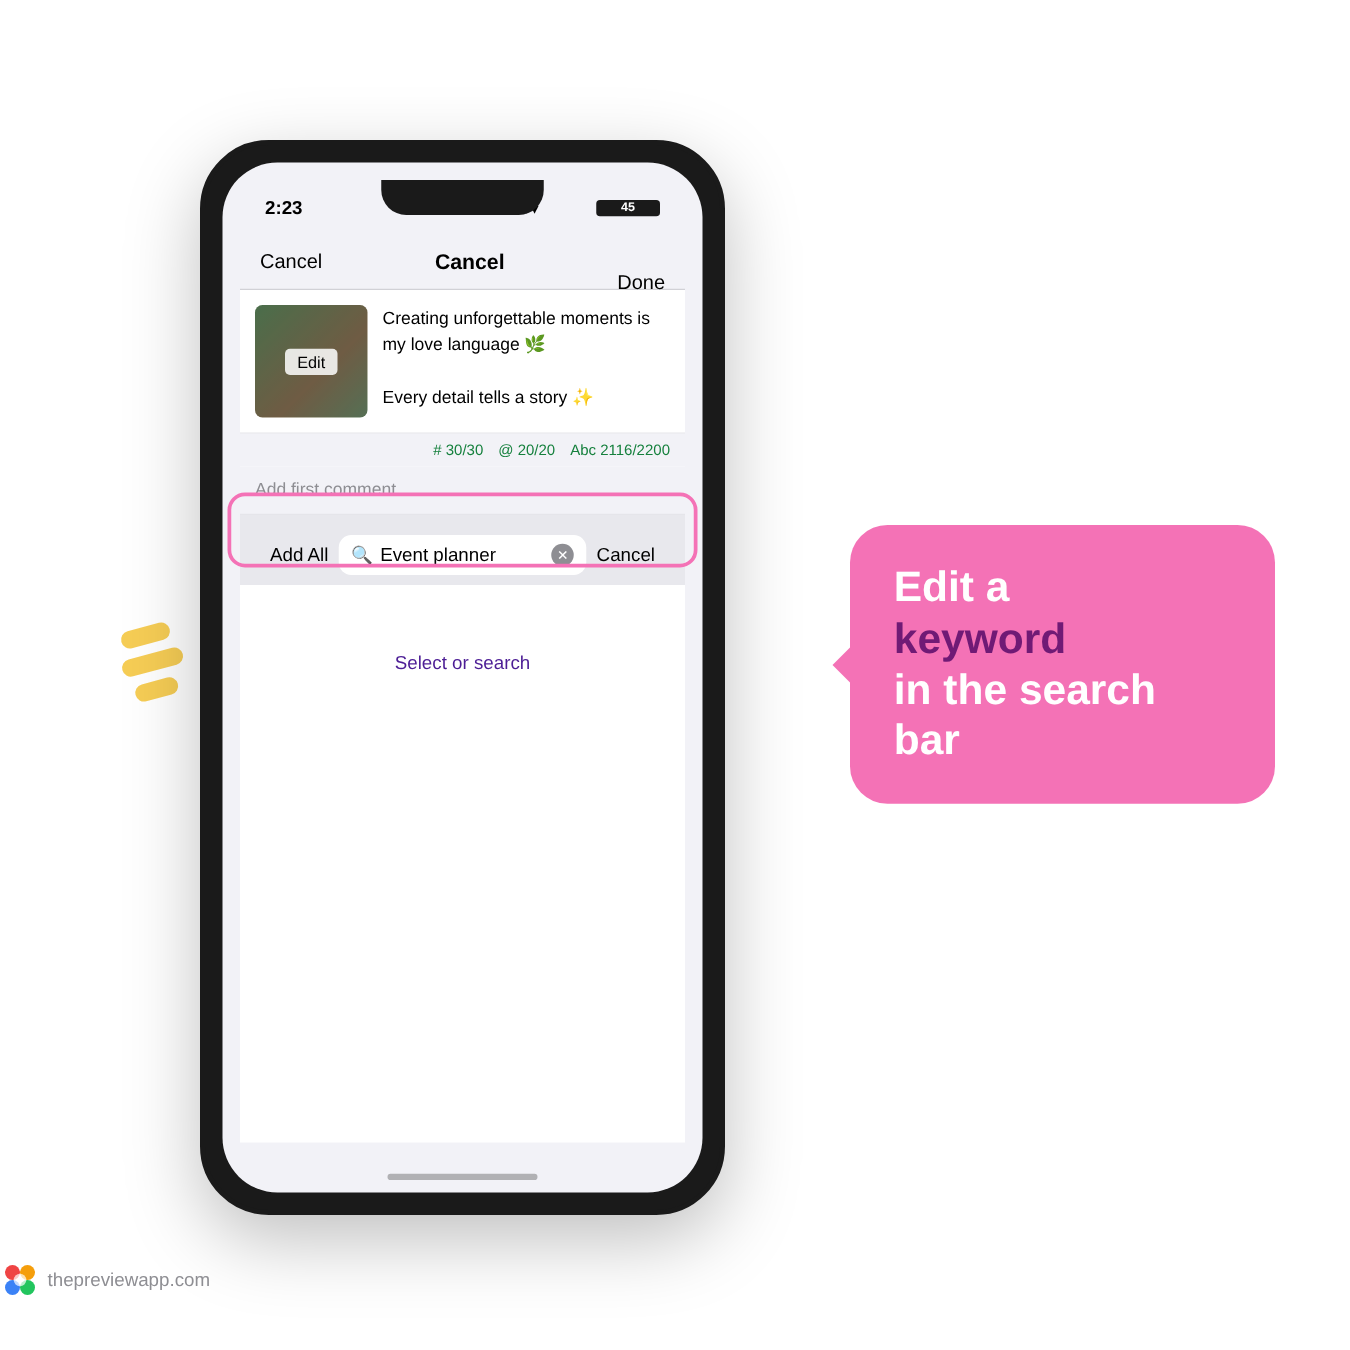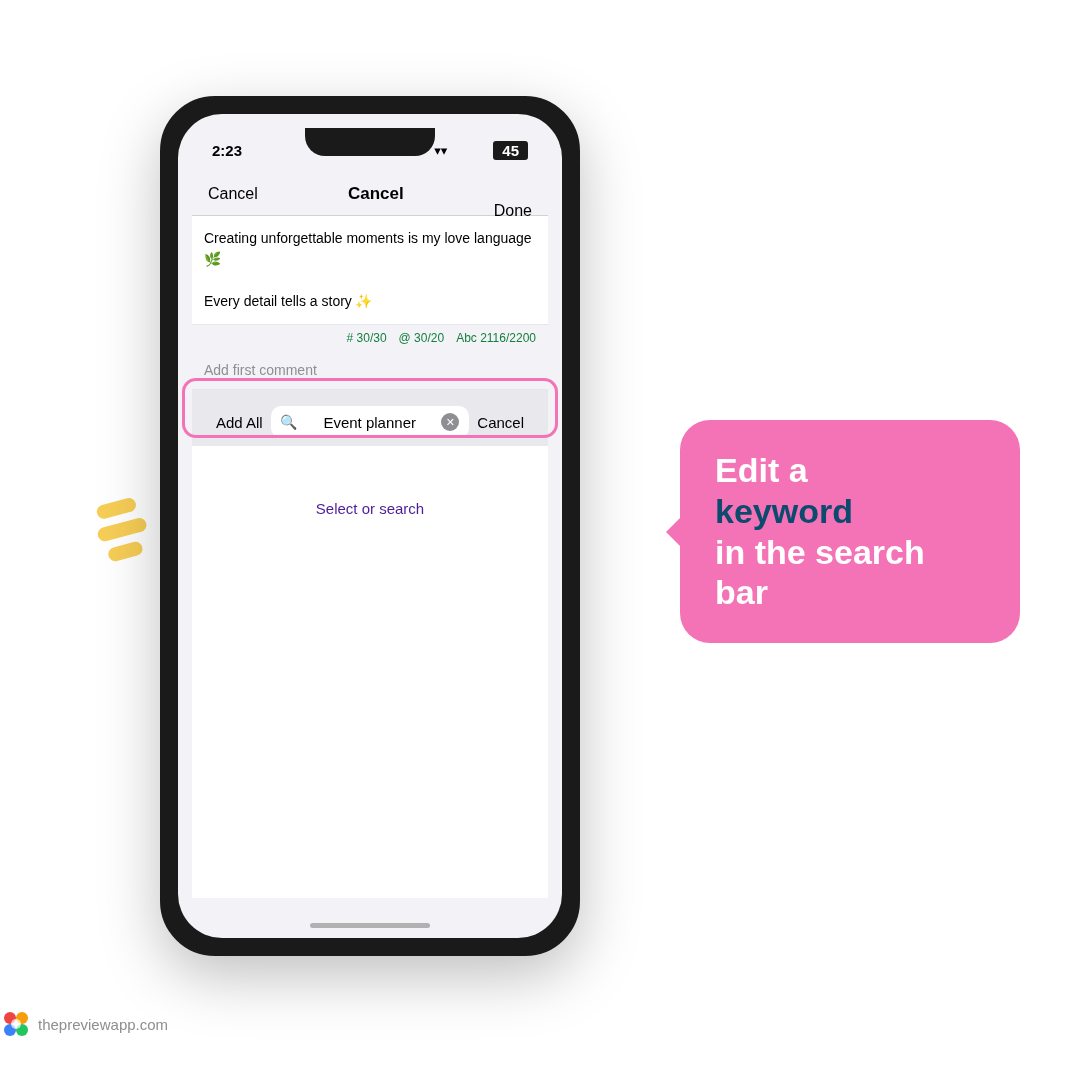--- a/index.html
+++ b/index.html
@@ -16,21 +16,21 @@
     .page-bg {
       position: absolute;
       inset: 0;
       background: #ffffff;
     }
 
     
     .phone-wrapper {
       position: absolute;
       left: 160px;
-      top: 96px;
+      top: 112px;
       width: 420px;
       height: 860px;
     }
 
     .phone-shell {
       position: absolute;
       inset: 0;
       background: #1a1a1a;
       border-radius: 55px;
       border: 4px solid #1a1a1a;
@@ -85,23 +85,23 @@
       display: flex;
       align-items: center;
       gap: 6px;
       font-size: 13px;
       color: #000;
     }
 
     .battery-badge {
       background: #1a1a1a;
       color: #fff;
-      font-size: 15px;
+      font-size: 10px;
       font-weight: 700;
-      padding: 1px 9px;
+      padding: 1px 20px;
       border-radius: 3px;
       margin-left: 40px;
     }
 
     
     .nav-bar {
       position: absolute;
       top: 58px;
       left: 14px;
       right: 14px;
@@ -216,21 +216,20 @@
       padding: 8px 12px 0;
     }
 
     
     .search-row {
       display: flex;
       align-items: center;
       gap: 8px;
       padding: 8px 12px;
       background: #e8e8ed;
-      text-align: center;
     }
 
     .add-all-btn {
       font-size: 15px;
       color: #000;
       font-weight: 400;
       white-space: nowrap;
     }
 
     .search-input-container {
@@ -375,21 +374,21 @@
     }
 
     .bubble-text {
       font-size: 34px;
       font-weight: 900;
       line-height: 1.2;
       color: #ffffff;
     }
 
     .bubble-keyword {
-      color: #0c4a6e;
+      color: #701a75;
     }
 
     
     .footer {
       position: absolute;
       bottom: 40px;
       left: 0;
       right: 0;
       display: flex;
       flex-direction: row;
@@ -437,29 +436,34 @@
 
       <div class="nav-bar">
         <span class="nav-cancel">Cancel</span>
         <span class="nav-title">Cancel</span>
         <span class="nav-done">Done</span>
       </div>
 
       <div class="content-area">
 
         <div class="post-preview">
+          <div class="post-image img-tree">
+            <div class="post-image-overlay">
+              <div class="edit-btn">Edit</div>
+            </div>
+          </div>
           <div class="post-text">
             <span>Creating unforgettable moments is my love language 🌿</span><br><br>
             <span>Every detail tells a story ✨</span>
           </div>
         </div>
 
         <div class="stats-row">
           <span># 30/30</span>
-          <span>@ 30/20</span>
+          <span>@ 20/20</span>
           <span>Abc 2116/2200</span>
         </div>
 
         <div class="comment-input-row">
           <span class="comment-placeholder">Add first comment</span>
         </div>
 
         <div class="hashtag-section">
 
           <div class="search-row">

